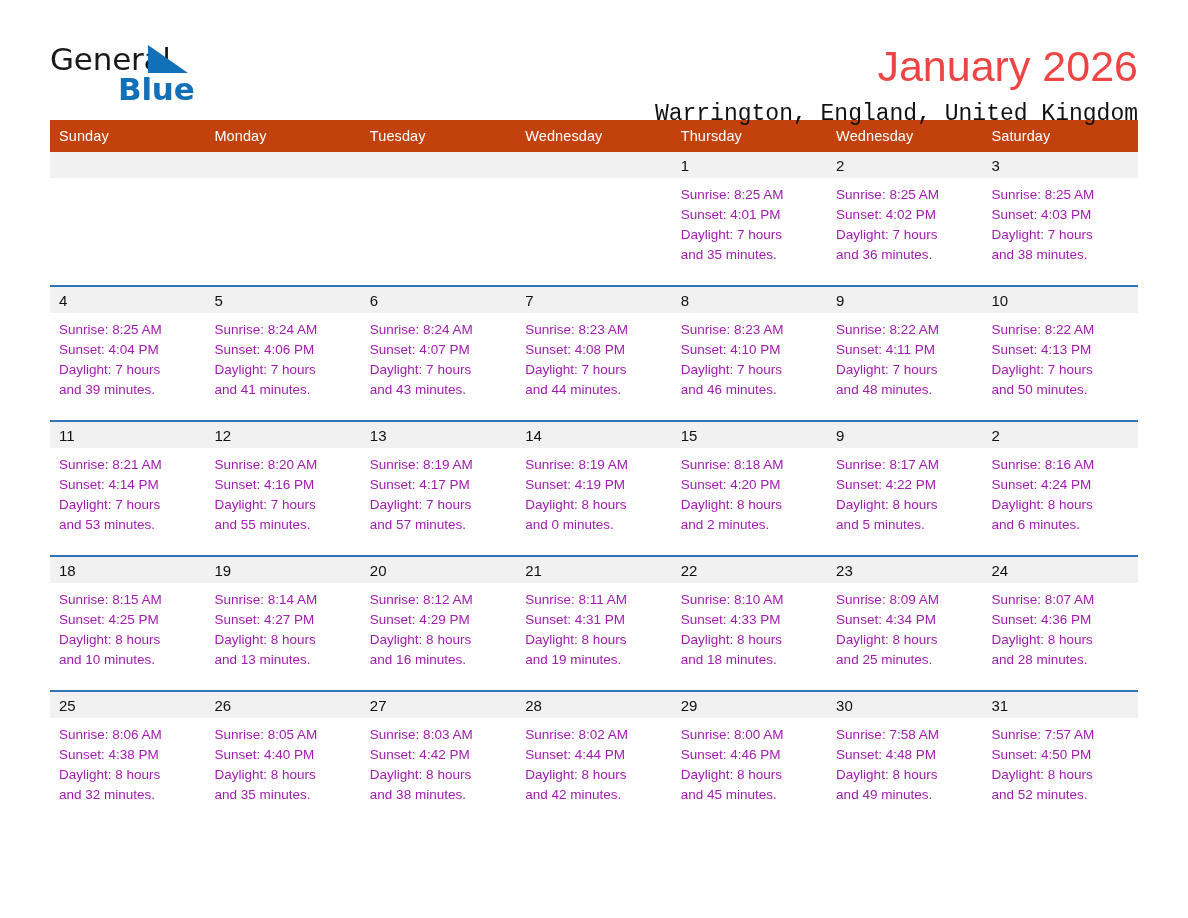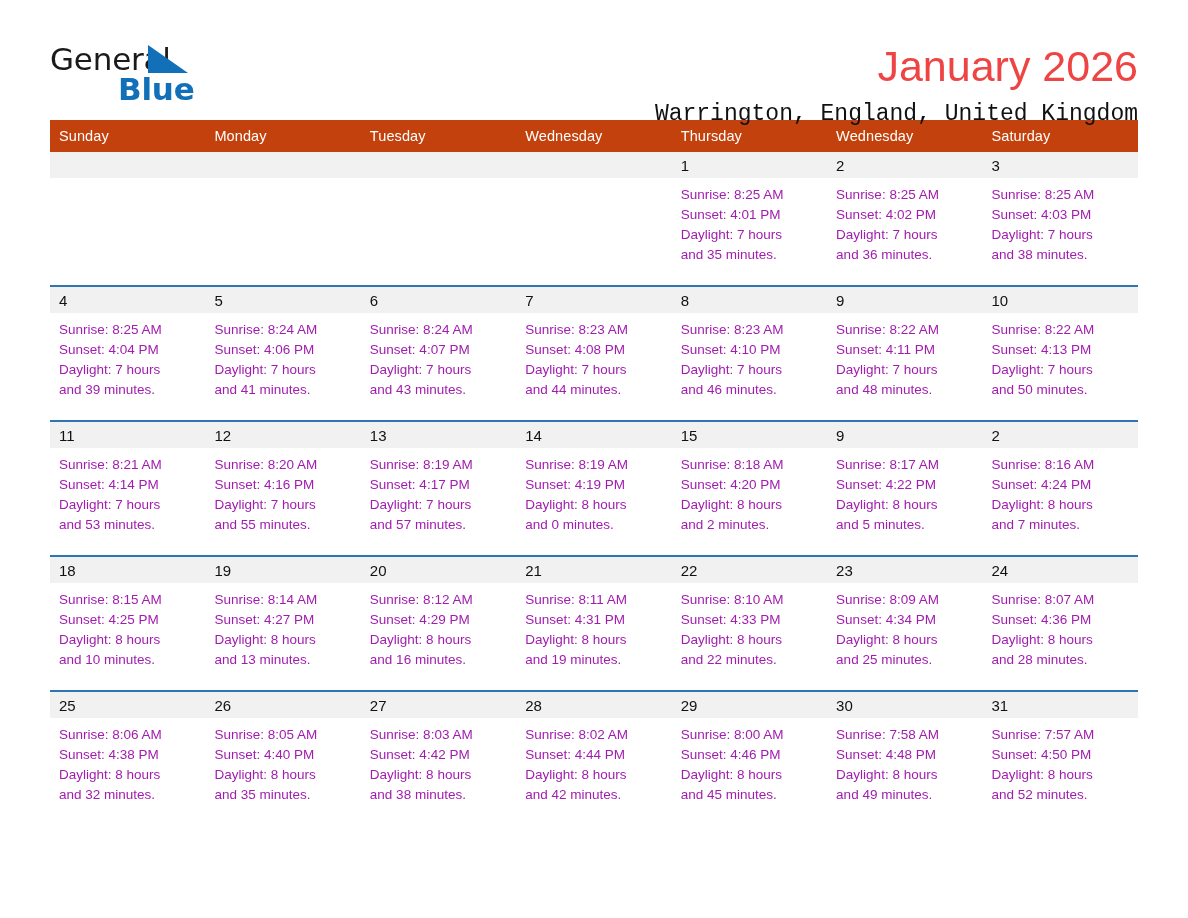--- a/index.html
+++ b/index.html
@@ -405,21 +405,21 @@
               </div>
             </div>
           </td>
           <td>
             <div class="cell-inner">
               <div class="daynum-band">2</div>
               <div class="cell-body">
                 <div>Sunrise: 8:16 AM</div>
                 <div>Sunset: 4:24 PM</div>
                 <div class="daylight-line">Daylight: 8 hours</div>
-                <div class="daylight-line">and 7 minutes.</div>
+                <div class="daylight-line">and 6 minutes.</div>
               </div>
             </div>
           </td>
         </tr>
         <tr>
           <td>
             <div class="cell-inner">
               <div class="daynum-band">18</div>
               <div class="cell-body">
                 <div>Sunrise: 8:15 AM</div>
@@ -462,21 +462,21 @@
               </div>
             </div>
           </td>
           <td>
             <div class="cell-inner">
               <div class="daynum-band">22</div>
               <div class="cell-body">
                 <div>Sunrise: 8:10 AM</div>
                 <div>Sunset: 4:33 PM</div>
                 <div class="daylight-line">Daylight: 8 hours</div>
-                <div class="daylight-line">and 22 minutes.</div>
+                <div class="daylight-line">and 18 minutes.</div>
               </div>
             </div>
           </td>
           <td>
             <div class="cell-inner">
               <div class="daynum-band">23</div>
               <div class="cell-body">
                 <div>Sunrise: 8:09 AM</div>
                 <div>Sunset: 4:34 PM</div>
                 <div class="daylight-line">Daylight: 8 hours</div>

